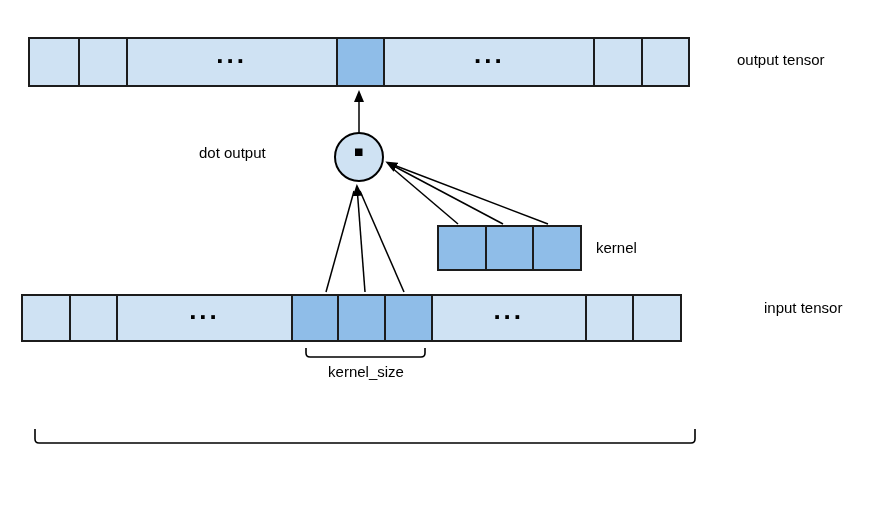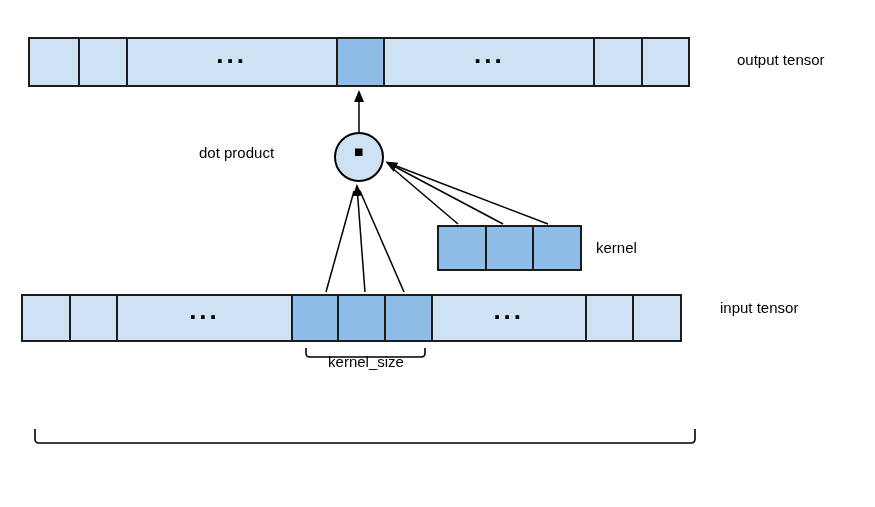--- a/index.html
+++ b/index.html
@@ -126,22 +126,22 @@
     <line class="line" x1="503" y1="224" x2="388" y2="163" marker-end="url(#arrow)"></line>
     <line class="line" x1="548" y1="224" x2="391" y2="164"></line>
 
     <path class="brace" d="M306,348 L306,353 Q306,357 310,357 L421,357 Q425,357 425,353 L425,348"></path>
 
     <path class="brace" d="M35,429 L35,439 Q35,443 39,443 L691,443 Q695,443 695,439 L695,429"></path>
   </svg>
 
   <div class="label" style="left:737px; top:51px;">output tensor</div>
 
-  <div class="label" style="left:720px; top:299px;">input tensor</div>
+  <div class="label" style="left:764px; top:299px;">input tensor</div>
 
   <div class="label" style="left:596px; top:239px;text-align:center;">kernel</div>
 
-  <div class="label" style="left:199px; top:144px;">dot product</div>
+  <div class="label" style="left:199px; top:144px;">dot output</div>
 
-  <div class="label centered" style="left:366px; top:353px;">kernel_size</div>
+  <div class="label centered" style="left:366px; top:363px;">kernel_size</div>
 
 
 </div>
 
 </body></html>

